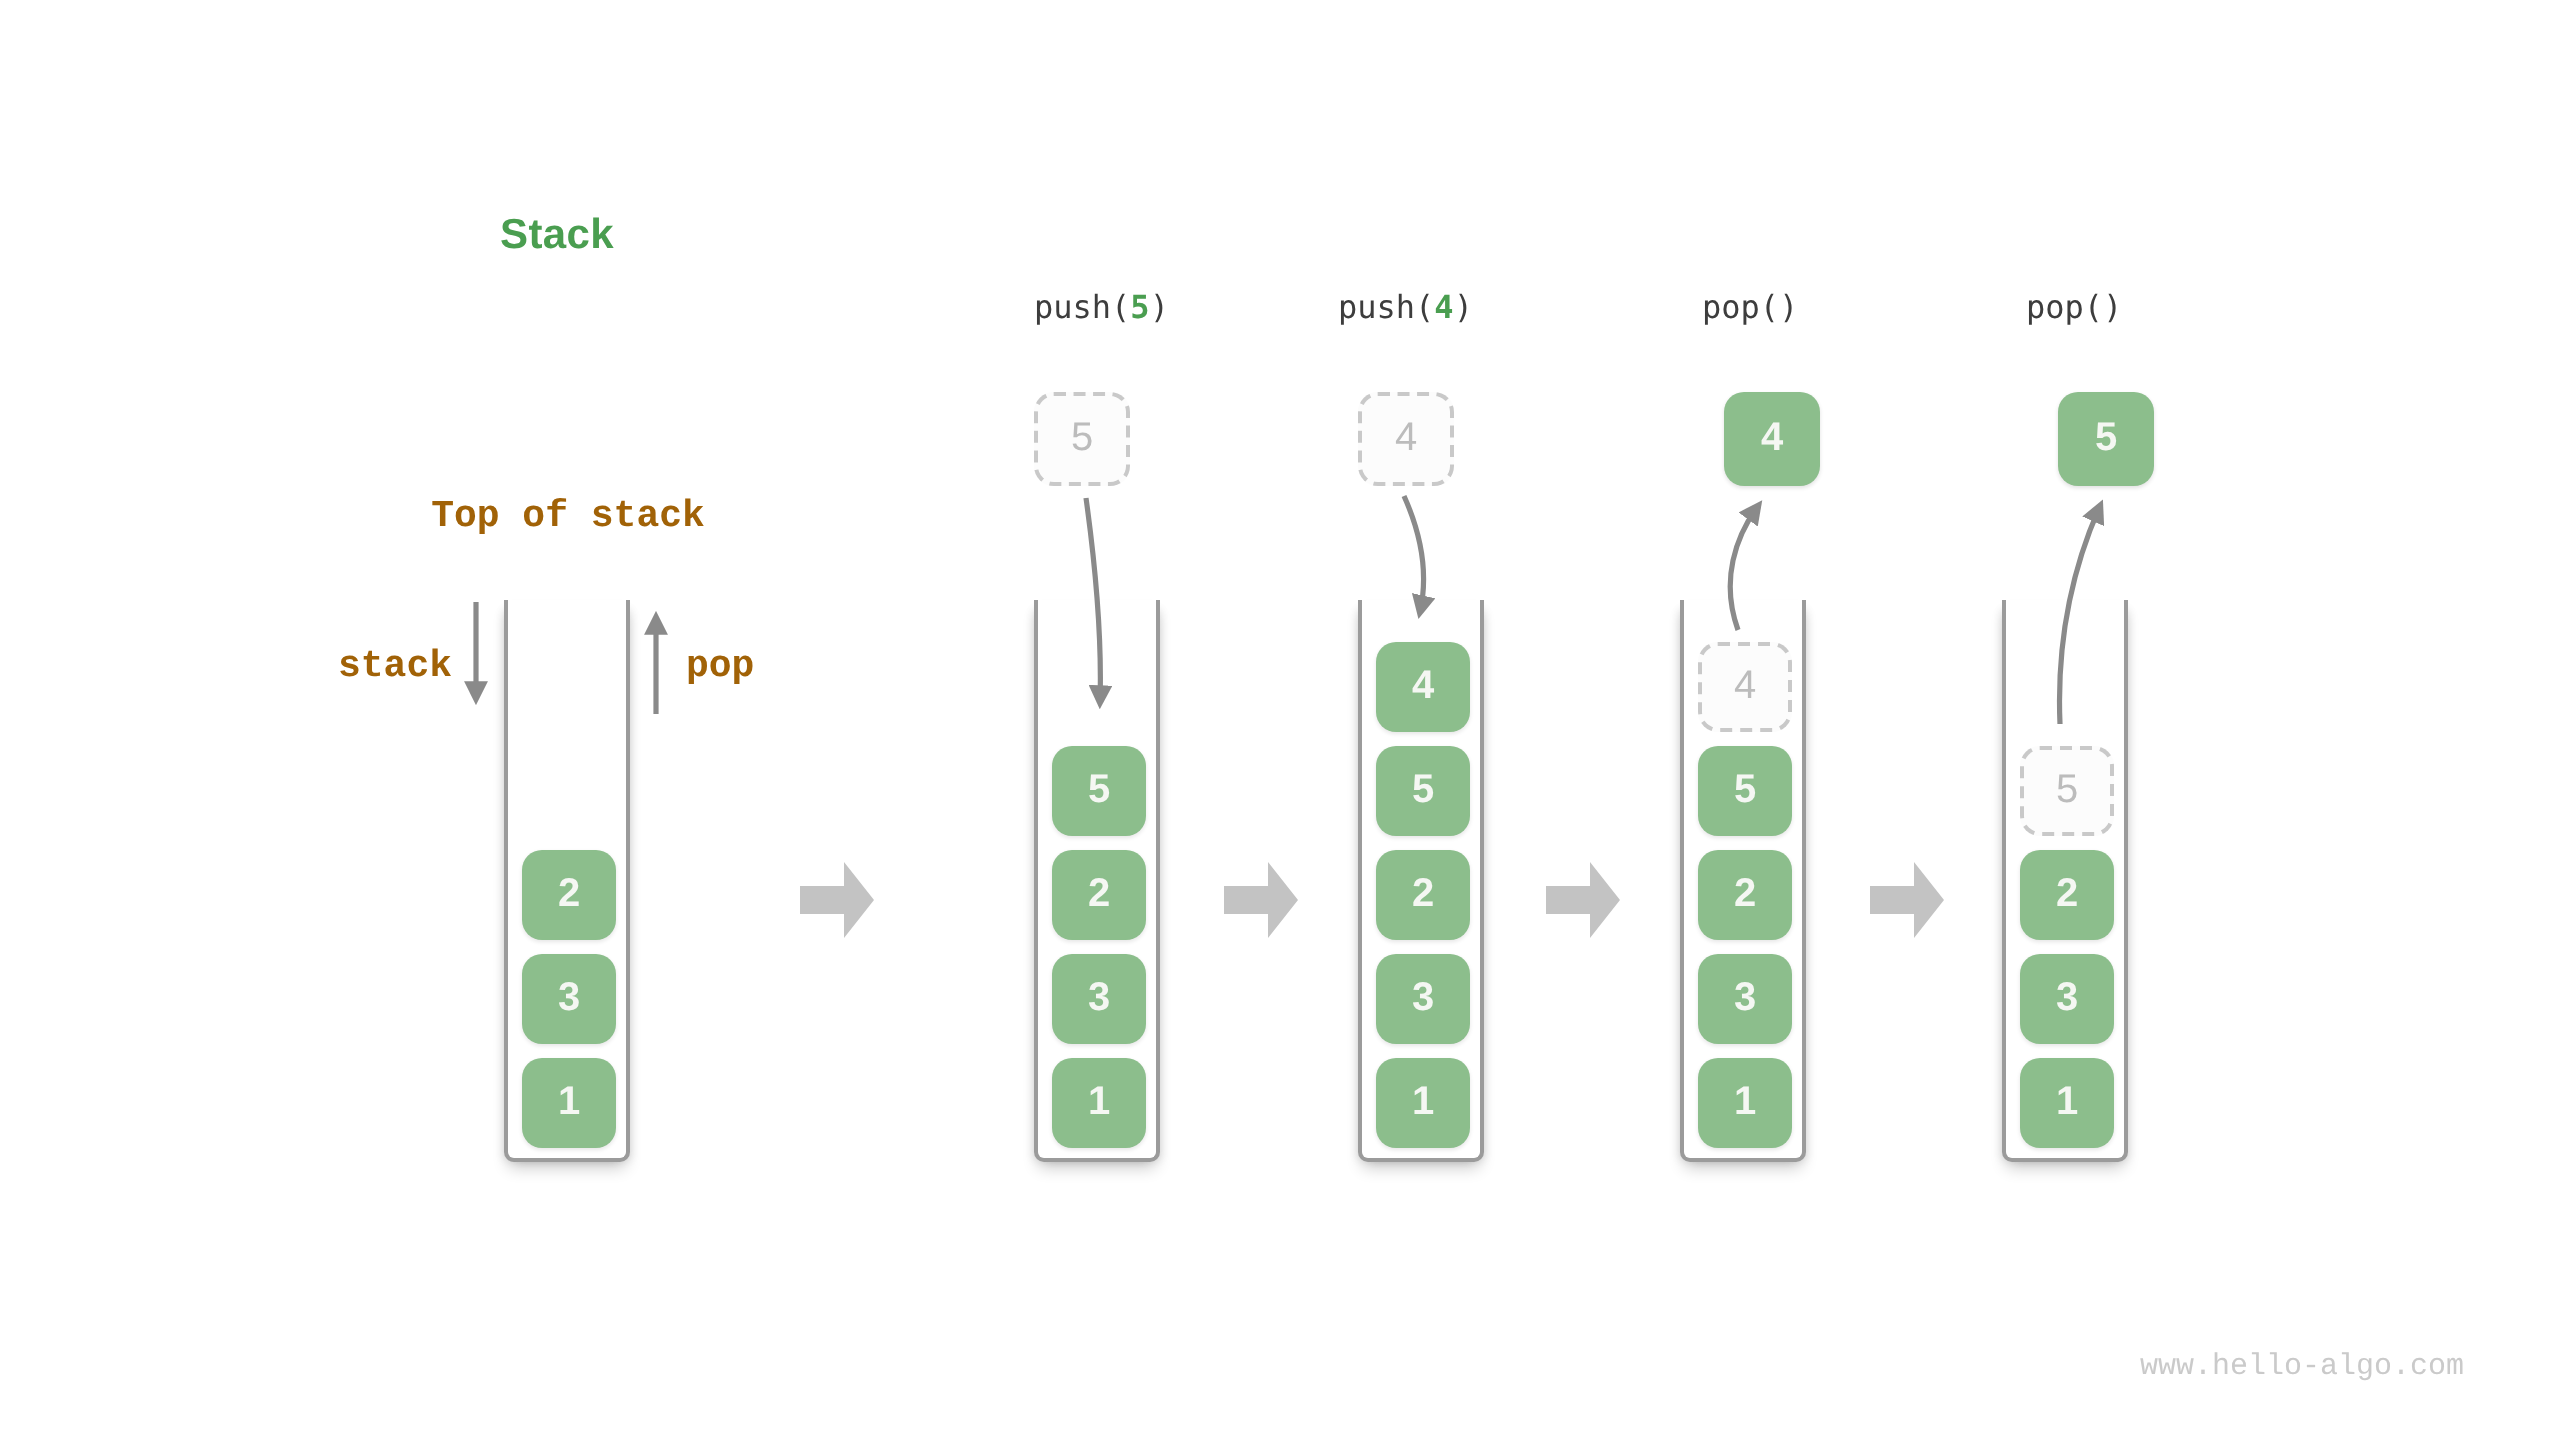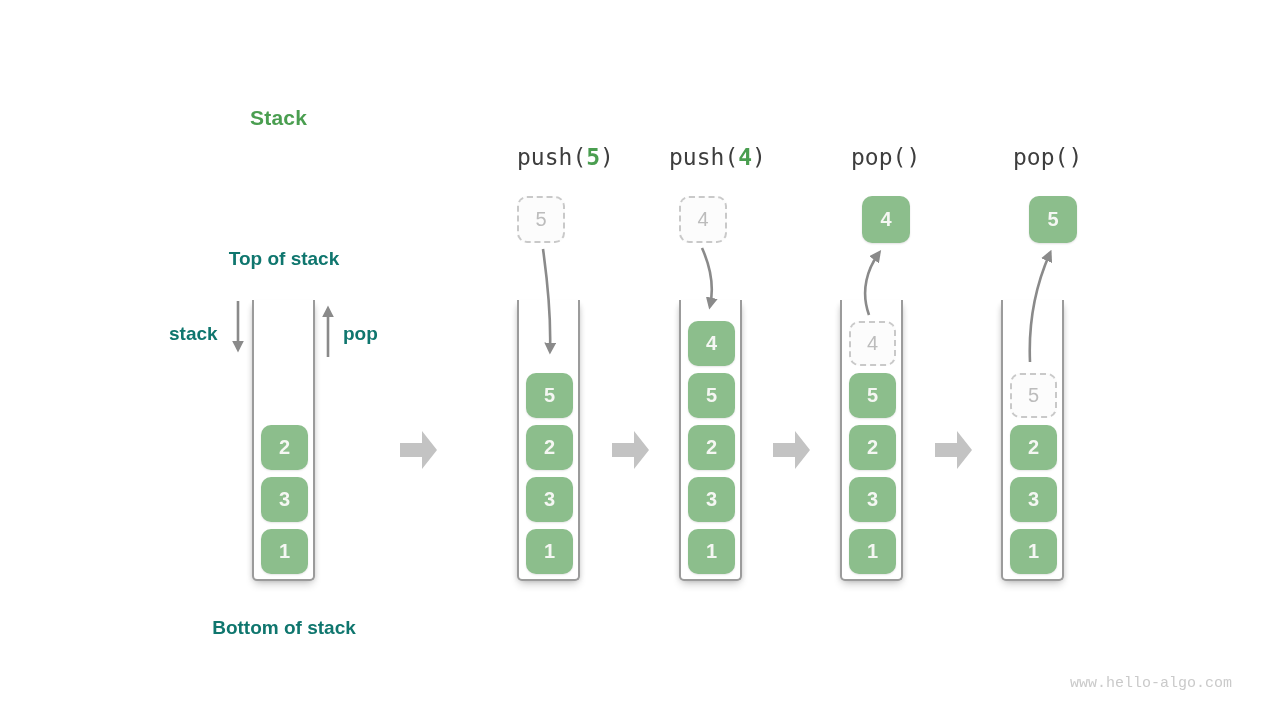--- a/index.html
+++ b/index.html
@@ -3,28 +3,28 @@
 <meta charset="utf-8">
 <style>
   * { margin:0; padding:0; box-sizing:border-box; }
   html,body { width:1280px; height:720px; background:#ffffff; overflow:hidden;
               font-family:"Liberation Sans", sans-serif; }
   .canvas { position:relative; width:1280px; height:720px; background:#fff; }
 
   .title { position:absolute; left:250px; top:107px; font-size:21px; font-weight:bold;
            color:#4a9e50; letter-spacing:.2px; line-height:1; }
 
-  .side-label { position:absolute; font-size:19px; font-weight:bold; color:#0f766e; line-height:1; }
+  .side-label { position:absolute; font-size:19px; font-weight:bold; color:#a16207; line-height:1;font-family:Liberation Mono, monospace; }
   .top-label    { left:154px; top:249px; width:260px; text-align:center; }
   .bottom-label { left:154px; top:618px; width:260px; text-align:center; }
   .push-label   { left:169px; top:324px; }
   .pop-label    { left:343px; top:324px;text-align:center; }
 
   .op { position:absolute; top:145px; font-family:"DejaVu Sans Mono", monospace;
-        font-size:23px; color:#3d3d3d; line-height:1.1; white-space:nowrap; }
+        font-size:16px; color:#3d3d3d; line-height:1.1; white-space:nowrap; }
   .op .arg { color:#4a9e50; font-weight:bold; }
 
   .well { position:absolute; top:300px; width:63px; height:281px;
           border-left:2px solid #9b9b9b; border-right:2px solid #9b9b9b;
           border-bottom:2px solid #9b9b9b; border-radius:0 0 5px 5px;
           box-shadow:0 5px 8px -2px rgba(0,0,0,.20), 3px 2px 5px -3px rgba(0,0,0,.12), -3px 2px 5px -3px rgba(0,0,0,.12);
           background:#fff; }
 
   .cell { position:absolute; left:7px; width:47px; height:45px; border-radius:10px;
           background:#8cbe8c; color:#f5f7f3; font-size:20px; font-weight:bold;
@@ -49,21 +49,20 @@
 </head>
 <body>
 
 <div class="canvas">
 
   <div class="title">Stack</div>
 
   <div class="side-label top-label">Top of stack</div>
   <div class="side-label push-label">stack</div>
   <div class="side-label pop-label">pop</div>
-  <div class="side-label bottom-label">Bottom of stack</div>
 
   <div class="op" style="left:517px">
     <span>push(</span><span class="arg">5</span><span>)</span>
   </div>
   <div class="op" style="left:669px">
     <span>push(</span><span class="arg">4</span><span>)</span>
   </div>
   <div class="op" style="left:851px">
     <span>pop(</span><span class="arg"></span><span>)</span>
   </div>

